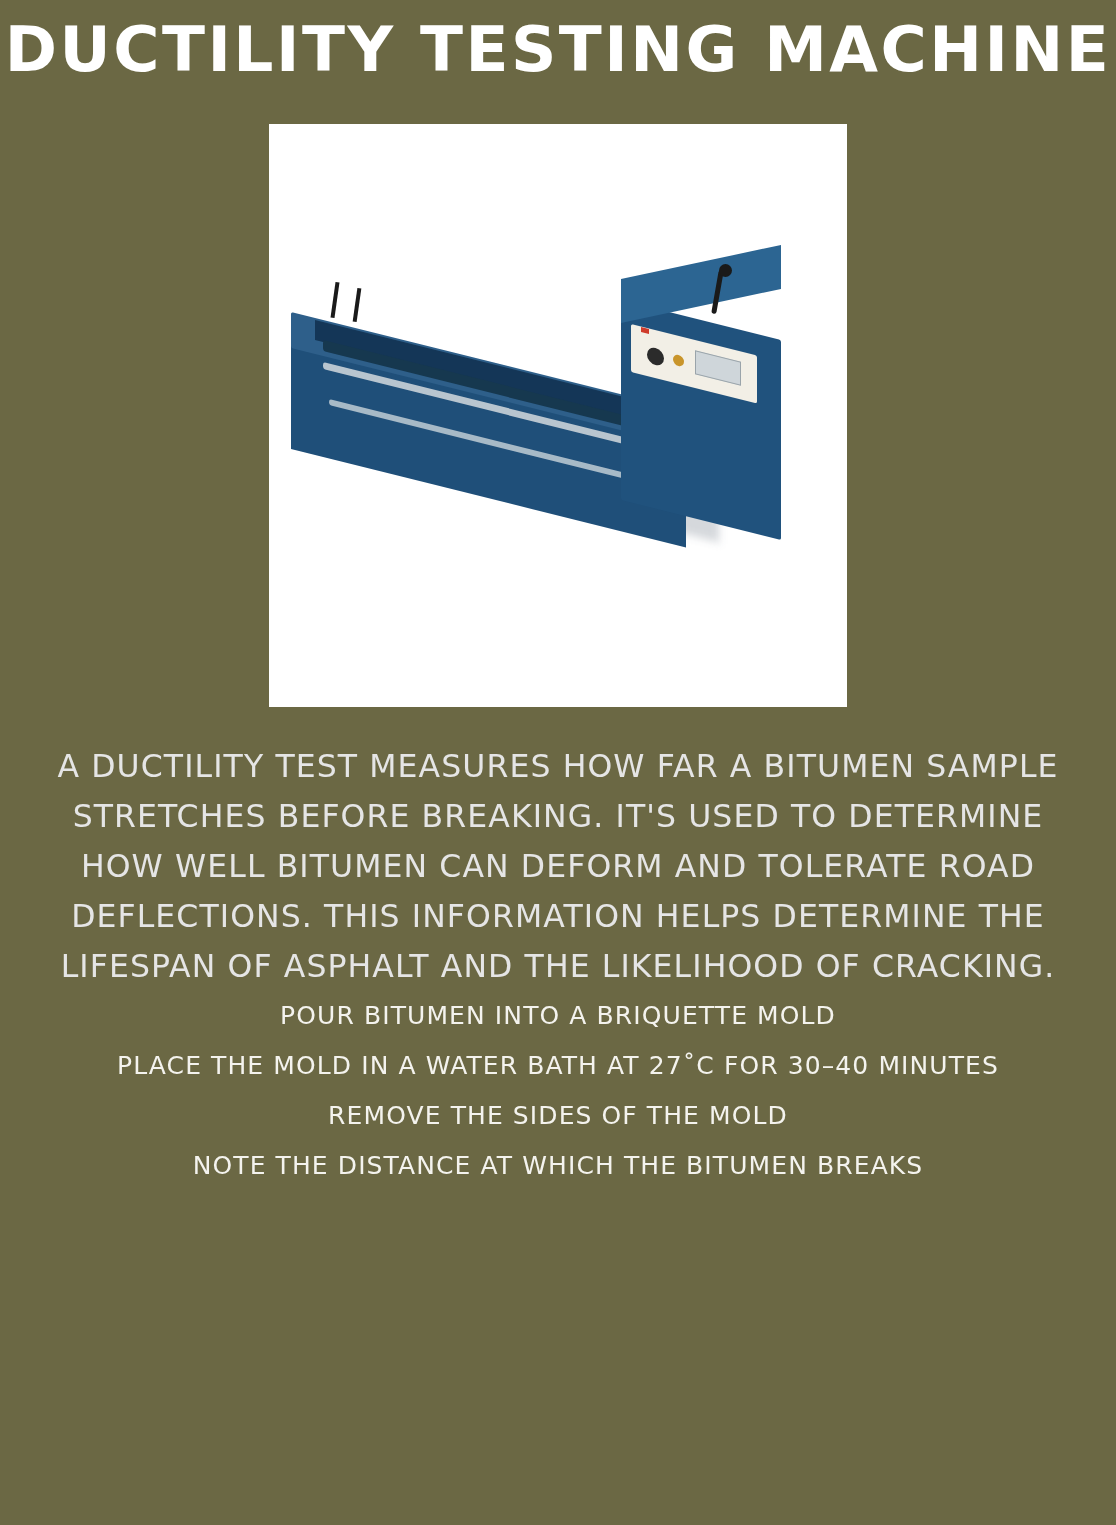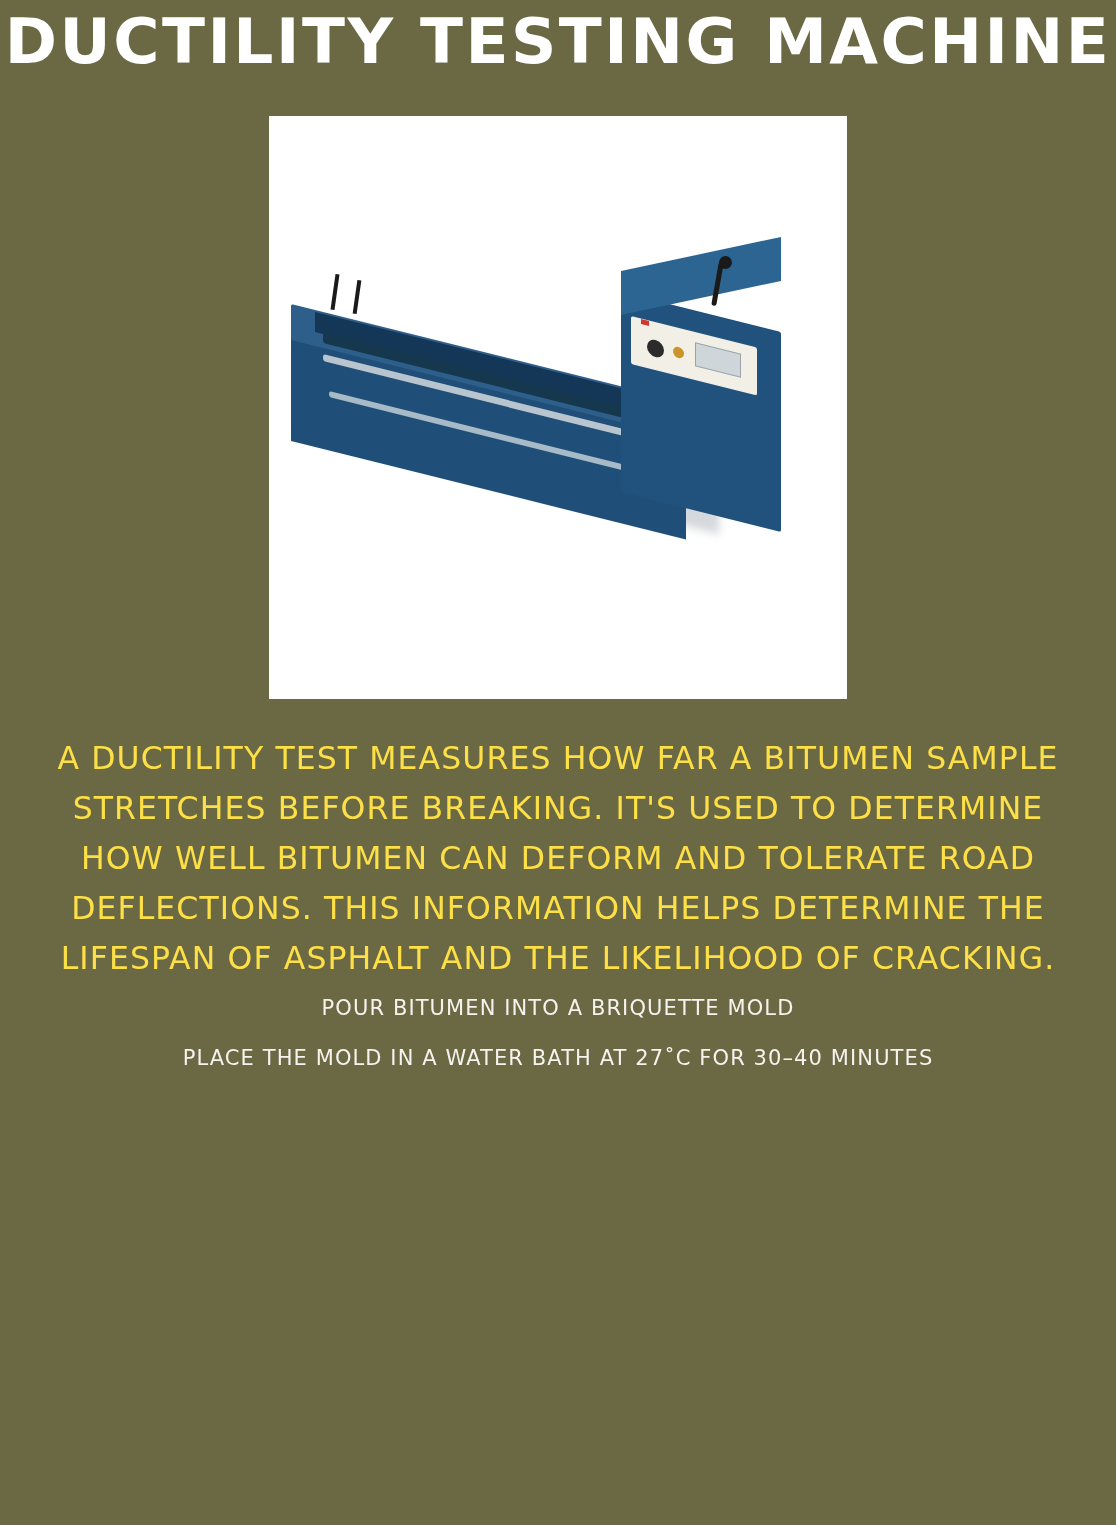--- a/index.html
+++ b/index.html
@@ -16,21 +16,21 @@
   .poster {
     width: 1116px;
     height: 1525px;
     position: relative;
     display: flex;
     flex-direction: column;
     align-items: center;
     background: #6b6844;
   }
   .title {
-    margin-top: 4px;
+    margin-top: 12px;
     width: 100%;
     text-align: center;
     color: #ffffff;
     font-size: 63px;
     line-height: 76px;
     font-weight: bold;
     letter-spacing: 2.5px;
     text-transform: uppercase;
     font-family: "DejaVu Sans", sans-serif;
   }
@@ -196,32 +196,32 @@
     width: 420px; height: 36px;
     background: rgba(20,40,60,.18);
     transform: skewY(14deg);
     filter: blur(4px);
   }
 
   .body-text {
     margin-top: 34px;
     width: 1060px;
     text-align: center;
-    color: #fde047;
+    color: #e5e5e5;
     font-size: 31.5px;
     line-height: 50px;
     letter-spacing: 1.1px;
     text-transform: uppercase;
     font-family: "DejaVu Sans", sans-serif;
   }
   .steps {
     width: 1060px;
     text-align: center;
     color: #f4f3ee;
-    font-size: 21px;
+    font-size: 25px;
     line-height: 50px;
     letter-spacing: 1.1px;
     text-transform: uppercase;
     font-family: "DejaVu Sans", sans-serif;
   }
   .step { display: block; }
 </style>
 </head>
 <body>
 
@@ -250,15 +250,17 @@
       <div class="m-handle1"></div>
       <div class="m-handle2"></div>
     </div>
   </div>
 
   <div class="body-text">A ductility test measures how far a bitumen sample stretches before breaking. It's used to determine how well bitumen can deform and tolerate road deflections. This information helps determine the lifespan of asphalt and the likelihood of cracking.</div>
 
   <div class="steps">
     <span class="step">Pour bitumen into a briquette mold</span>
     <span class="step">Place the mold in a water bath at 27˚C for 30–40 minutes</span>
+    <span class="step">Remove the sides of the mold</span>
+    <span class="step">Note the distance at which the bitumen breaks</span>
   </div>
 
 </div>
 
 </body></html>

